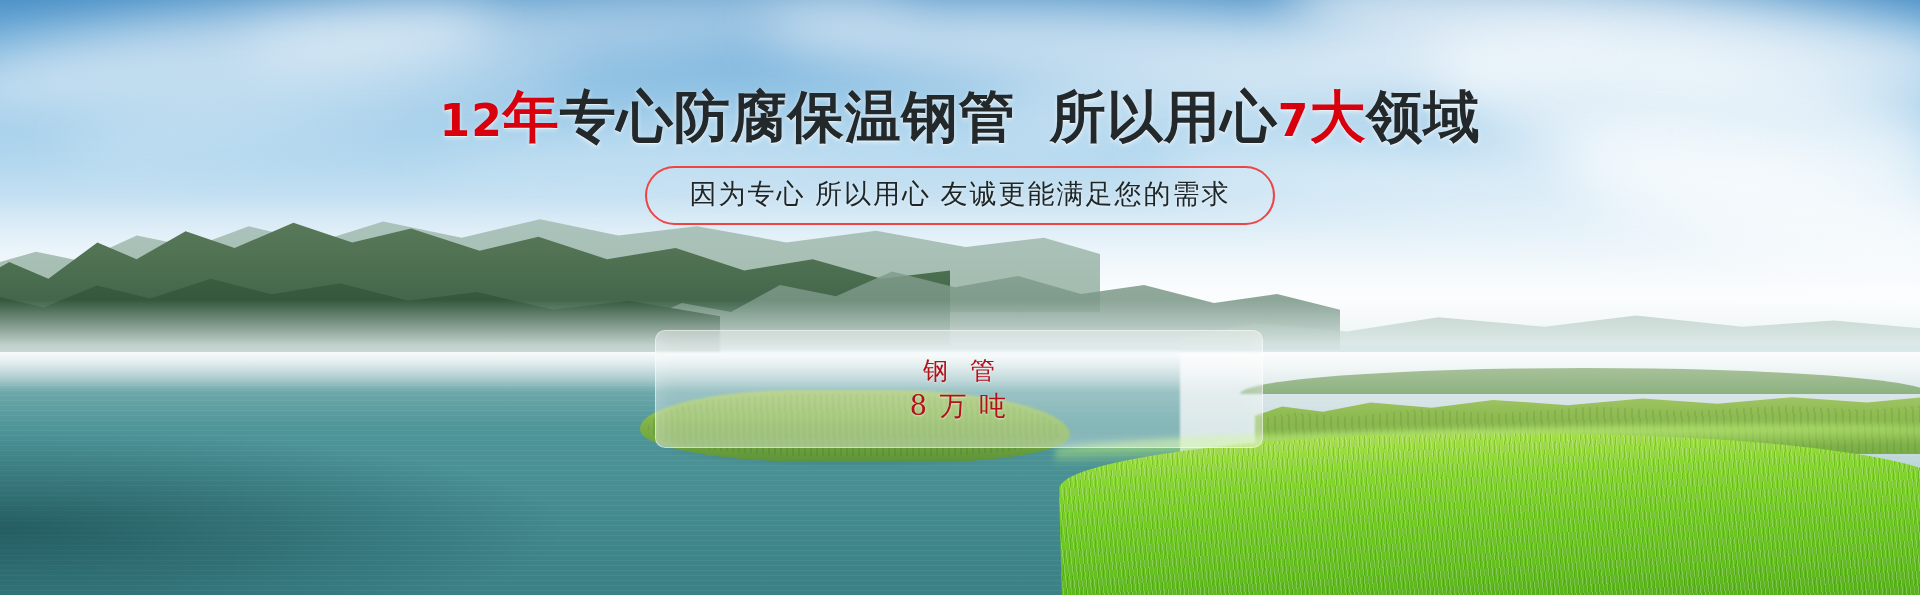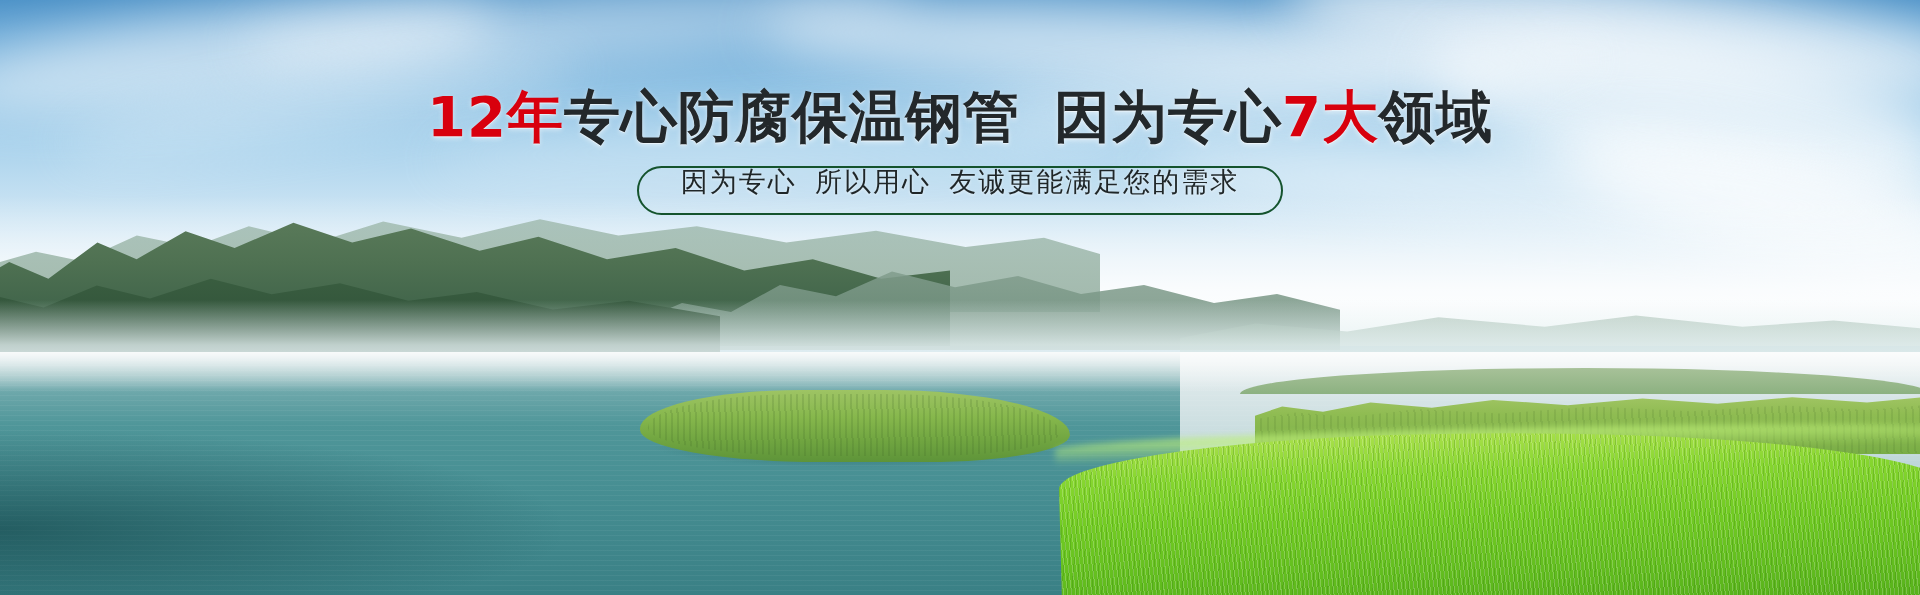--- a/index.html
+++ b/index.html
@@ -190,32 +190,32 @@
     font-family:"DejaVu Sans","Liberation Sans",sans-serif;
     font-weight:bold;
     font-size:56px;
     line-height:62px;
     letter-spacing:1px;
     white-space:nowrap;
     text-shadow:0 2px 5px rgba(255,255,255,.55), 0 1px 0 rgba(255,255,255,.5);
   }
   .hl-red{color:#d8000d;}
   .hl-dark{color:#23282b;}
-  .hl-num{font-size:56px;}
+  .hl-num{font-size:44px;}
   .hl-gap{display:inline-block;width:34px;}
 
   .subtitle-wrap{
     position:absolute;left:0;top:166px;width:1920px;text-align:center;
   }
   .subtitle{
     display:inline-block;
-    padding:0 42px 13px 42px;
-    border:2px solid #14532d;
+    padding:10px 42px 13px 42px;
+    border:2px solid #ef4444;
     border-radius:34px;
-    font-family:Liberation Mono, monospace;
+    font-family:Liberation Sans, sans-serif;
     font-size:27px;
     line-height:32px;
     color:#1f2628;
     letter-spacing:2px;
     white-space:nowrap;
     background:rgba(255,255,255,.06);
     text-shadow:0 1px 3px rgba(255,255,255,.6);
   }
 
   .stats{
@@ -299,28 +299,32 @@
   <div class="island-tex"></div>
 
   <div class="lawn-left"></div>
   <div class="lawn-edge"></div>
   <div class="lawn"></div>
   <div class="lawn-blades"></div>
 
   <div class="content">
 
     <div class="headline">
-      <span class="hl-red hl-num">12</span><span class="hl-red">年</span><span class="hl-dark">专心防腐保温钢管</span><span class="hl-gap"></span><span class="hl-dark">因为专心</span><span class="hl-red hl-num">7</span><span class="hl-red">大</span><span class="hl-dark">领域</span>
+      <span class="hl-red hl-num">12</span><span class="hl-red">年</span><span class="hl-dark">专心防腐保温钢管</span><span class="hl-gap"></span><span class="hl-dark">所以用心</span><span class="hl-red hl-num">7</span><span class="hl-red">大</span><span class="hl-dark">领域</span>
     </div>
 
     <div class="subtitle-wrap">
       <div class="subtitle">因为专心 所以用心  友诚更能满足您的需求</div>
     </div>
 
     <div class="stats">
 
+      <div class="stat-card">
+        <div class="stat-label">钢 管</div>
+        <div class="stat-value"><span>8 万 吨</span></div>
+      </div>
 
 
 
     </div>
 
   </div>
 </div>
 
 </body></html>

